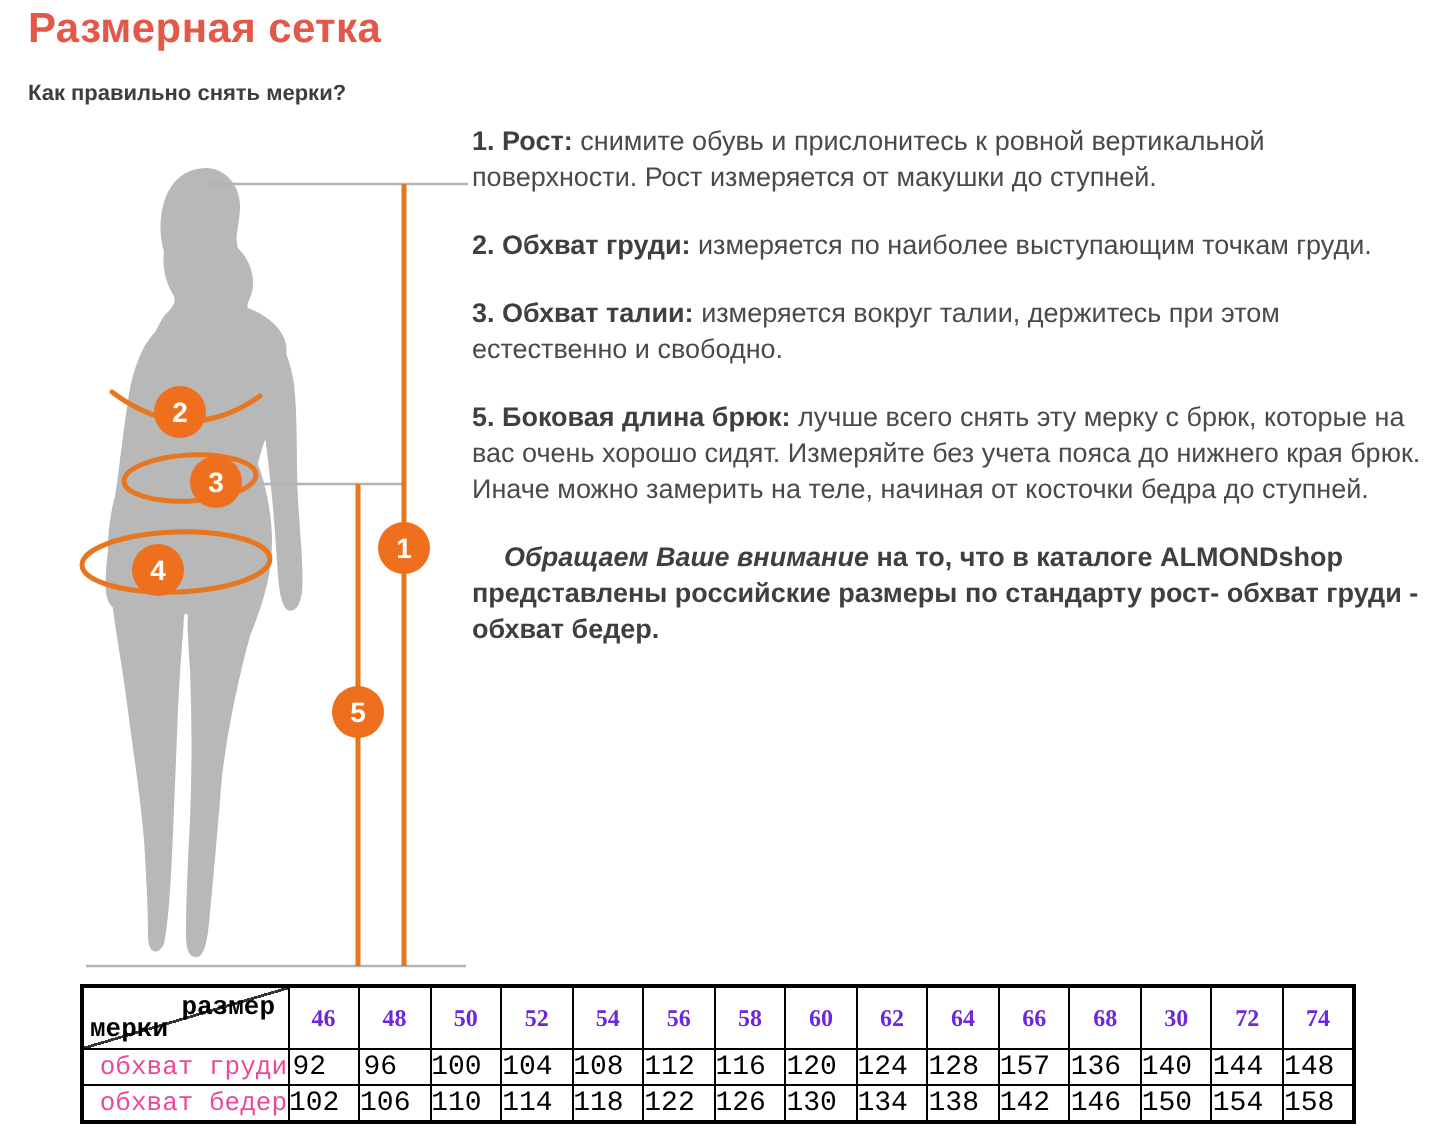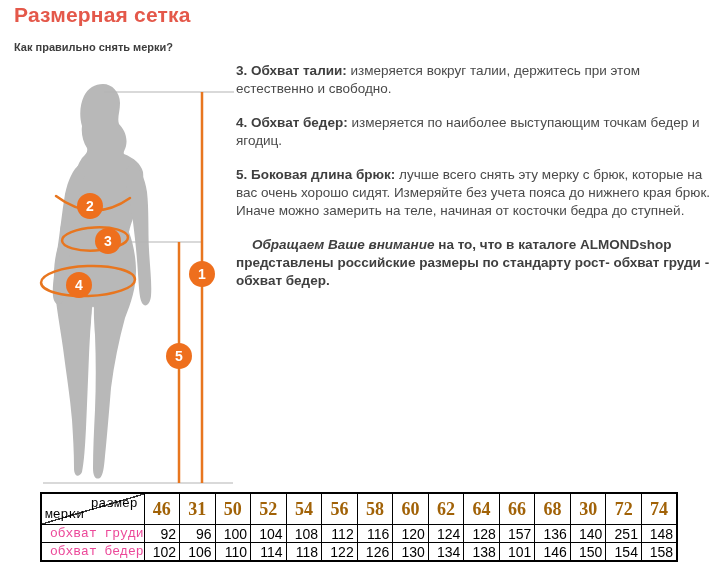--- a/index.html
+++ b/index.html
@@ -12,24 +12,24 @@
   .figure-wrap{position:absolute;left:0;top:0;width:240px;height:490px;}
 
   .instructions{position:absolute;left:236px;top:62px;width:479px;font-size:13.5px;line-height:18px;color:#4a4a4a;}
   .instructions p{margin:0 0 16px 0;}
   .lead{font-weight:bold;color:#3f3f3f;}
   p.note{font-weight:bold;color:#3f3f3f;}
   p.note .lead{font-style:italic;margin-left:16px;}
 
   table.size-table{position:absolute;left:40px;top:492px;width:638px;border-collapse:collapse;table-layout:fixed;border:2px solid #000;background:#fff;}
   .size-table th,.size-table td{border:1px solid #000;padding:0;}
-  .size-table th.size-h{font-family:"Liberation Serif",serif;font-size:18px;font-weight:bold;height:30px;text-align:center;color:#a16207;}
-  .size-table td.val{font-family:Liberation Sans, sans-serif;font-size:14px;text-align:right;padding-right:3px;height:17px;color:#000;}
+  .size-table th.size-h{font-family:"Liberation Serif",serif;font-size:12px;font-weight:bold;height:30px;text-align:center;color:#6d28d9;}
+  .size-table td.val{font-family:Liberation Mono, monospace;font-size:14px;text-align:right;padding-right:16px;height:17px;color:#000;}
   .size-table td.rowlabel{font-family:"Liberation Mono","DejaVu Sans Mono",monospace;font-size:13px;text-align:right;padding-left:1px;color:#ec4899;}
-  th.corner{position:relative;height:30px;font-weight:normal;
+  th.corner{position:relative;height:30px;font-weight:bold;
     background:linear-gradient(to bottom right,transparent calc(50% - .7px),#333 calc(50% - .7px),#333 calc(50% + .7px),transparent calc(50% + .7px));padding-left:48px;}
   th.corner .c-tr{position:absolute;top:2px;right:6px;font-family:"Liberation Mono","DejaVu Sans Mono",monospace;font-size:13px;color:#000;}
   th.corner .c-bl{position:absolute;bottom:2px;left:3px;font-family:"Liberation Mono","DejaVu Sans Mono",monospace;font-size:13px;color:#000;text-align:center;}
 </style>
 </head>
 <body>
 
 <div class="canvas">
 
   <h1 class="page-title">Размерная сетка</h1>
@@ -88,38 +88,39 @@
         <text x="79" y="290" text-anchor="middle" font-size="14" font-weight="bold" fill="#ffffff">4</text>
       </g>
       <g>
         <circle cx="179" cy="356" r="13" fill="#ee6f1d"></circle>
         <text x="179" y="361" text-anchor="middle" font-size="14" font-weight="bold" fill="#ffffff">5</text>
       </g>
     </svg>
   </div>
 
   <div class="instructions">
+    <p><span class="lead">1. Рост:</span> <span>снимите обувь и прислонитесь к ровной вертикальной поверхности. Рост измеряется от макушки до ступней.</span></p>
+    <p><span class="lead">2. Обхват груди:</span> <span>измеряется по наиболее выступающим точкам груди.</span></p>
     <p><span class="lead">3. Обхват талии:</span> <span>измеряется вокруг талии, держитесь при этом естественно и свободно.</span></p>
-    <p><span class="lead">4. Обхват бедер:</span> <span>измеряется по наиболее выступающим точкам бедер и ягодиц.</span></p>
     <p><span class="lead">5. Боковая длина брюк:</span> <span>лучше всего снять эту мерку с брюк, которые на вас очень хорошо сидят. Измеряйте без учета пояса до нижнего края брюк. Иначе можно замерить на теле, начиная от косточки бедра до ступней.</span></p>
     <p class="note"><span class="lead">Обращаем Ваше внимание</span> <span>на то, что в каталоге ALMONDshop представлены российские размеры по стандарту рост- обхват груди - обхват бедер.</span></p>
   </div>
 
   <table class="size-table">
     <colgroup>
       <col style="width:103px">
     </colgroup>
     <thead>
       <tr>
         <th class="corner">
           <span class="c-tr">размер</span>
           <span class="c-bl">мерки</span>
         </th>
       <th class="size-h">46</th>
-          <th class="size-h">31</th>
+          <th class="size-h">48</th>
           <th class="size-h">50</th>
           <th class="size-h">52</th>
           <th class="size-h">54</th>
           <th class="size-h">56</th>
           <th class="size-h">58</th>
           <th class="size-h">60</th>
           <th class="size-h">62</th>
           <th class="size-h">64</th>
           <th class="size-h">66</th>
           <th class="size-h">68</th>
@@ -137,36 +138,36 @@
           <td class="val">104</td>
           <td class="val">108</td>
           <td class="val">112</td>
           <td class="val">116</td>
           <td class="val">120</td>
           <td class="val">124</td>
           <td class="val">128</td>
           <td class="val">157</td>
           <td class="val">136</td>
           <td class="val">140</td>
-          <td class="val">251</td>
+          <td class="val">144</td>
           <td class="val">148</td>
         </tr>
         <tr>
           <td class="rowlabel">обхват бедер</td>
           <td class="val">102</td>
           <td class="val">106</td>
           <td class="val">110</td>
           <td class="val">114</td>
           <td class="val">118</td>
           <td class="val">122</td>
           <td class="val">126</td>
           <td class="val">130</td>
           <td class="val">134</td>
           <td class="val">138</td>
-          <td class="val">101</td>
+          <td class="val">142</td>
           <td class="val">146</td>
           <td class="val">150</td>
           <td class="val">154</td>
           <td class="val">158</td>
         </tr>
       </tbody>
   </table>
 
 </div>
 

